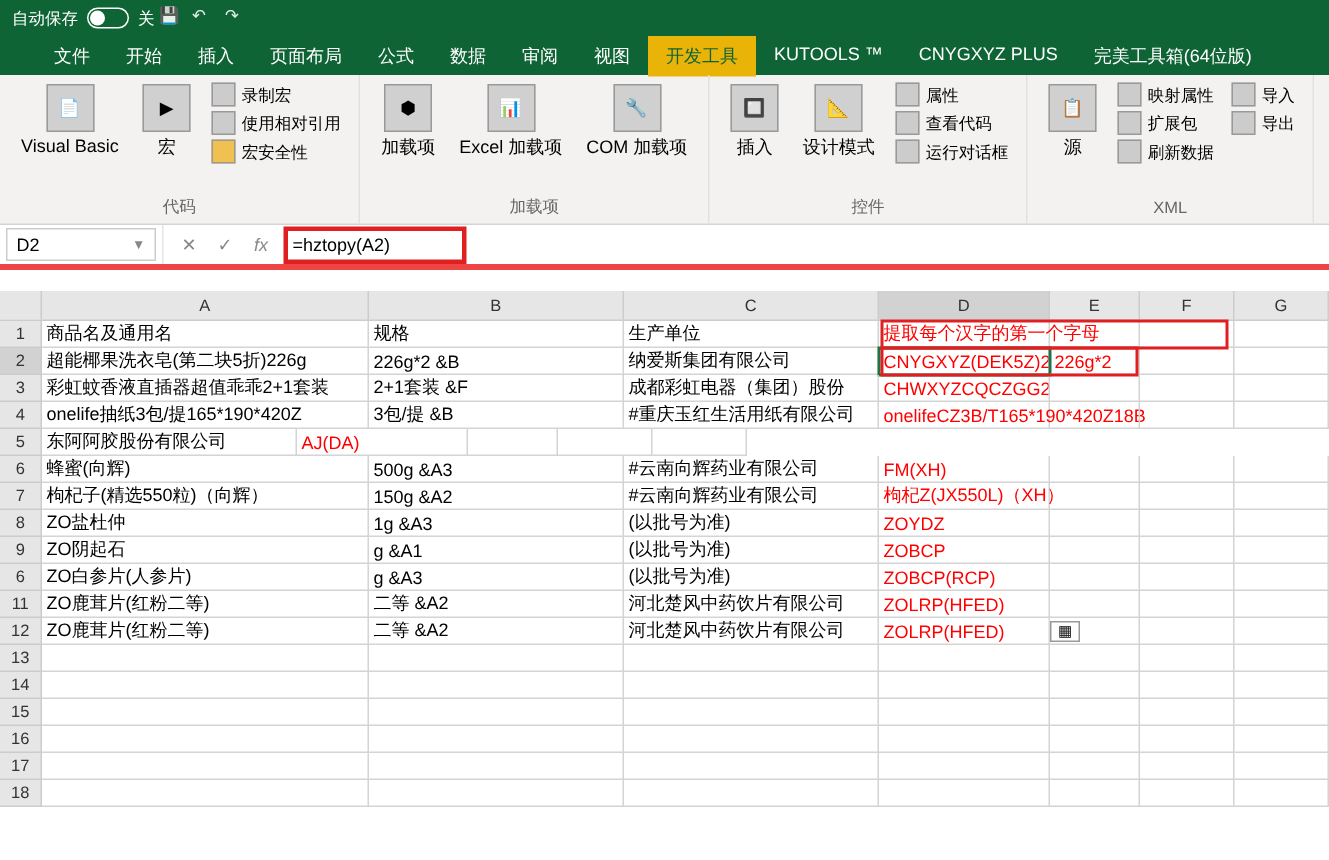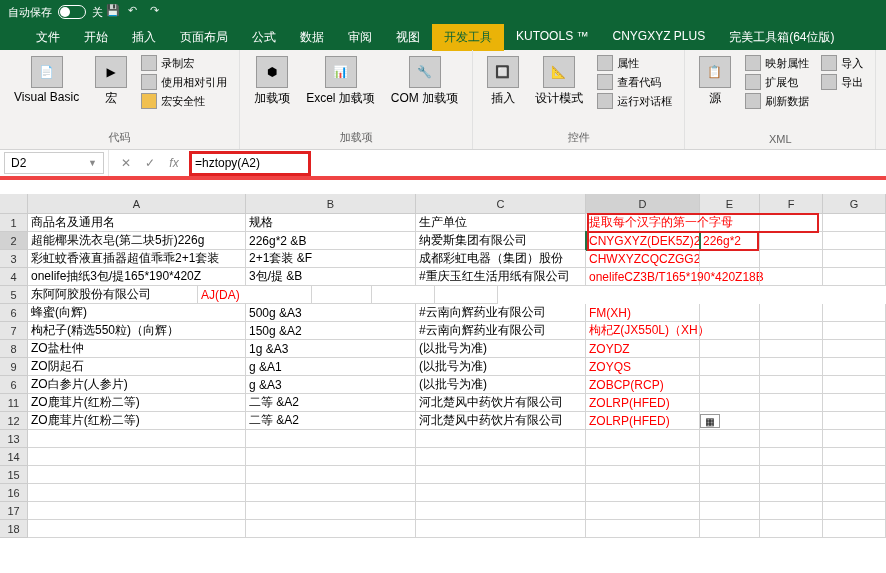--- a/index.html
+++ b/index.html
@@ -307,21 +307,21 @@
         <div class="cell colD red">ZOYDZ</div>
         <div class="cell colE"></div>
         <div class="cell colF"></div>
         <div class="cell colG"></div>
       </div>
       <div class="row">
         <div class="row-h">9</div>
         <div class="cell colA">ZO阴起石</div>
         <div class="cell colB">g  &amp;A1</div>
         <div class="cell colC">(以批号为准)</div>
-        <div class="cell colD red">ZOYQS</div>
+        <div class="cell colD red">ZOBCP</div>
         <div class="cell colE"></div>
         <div class="cell colF"></div>
         <div class="cell colG"></div>
       </div>
       <div class="row">
         <div class="row-h">6</div>
         <div class="cell colA">ZO白参片(人参片)</div>
         <div class="cell colB">g  &amp;A3</div>
         <div class="cell colC">(以批号为准)</div>
         <div class="cell colD red">ZOBCP(RCP)</div>

